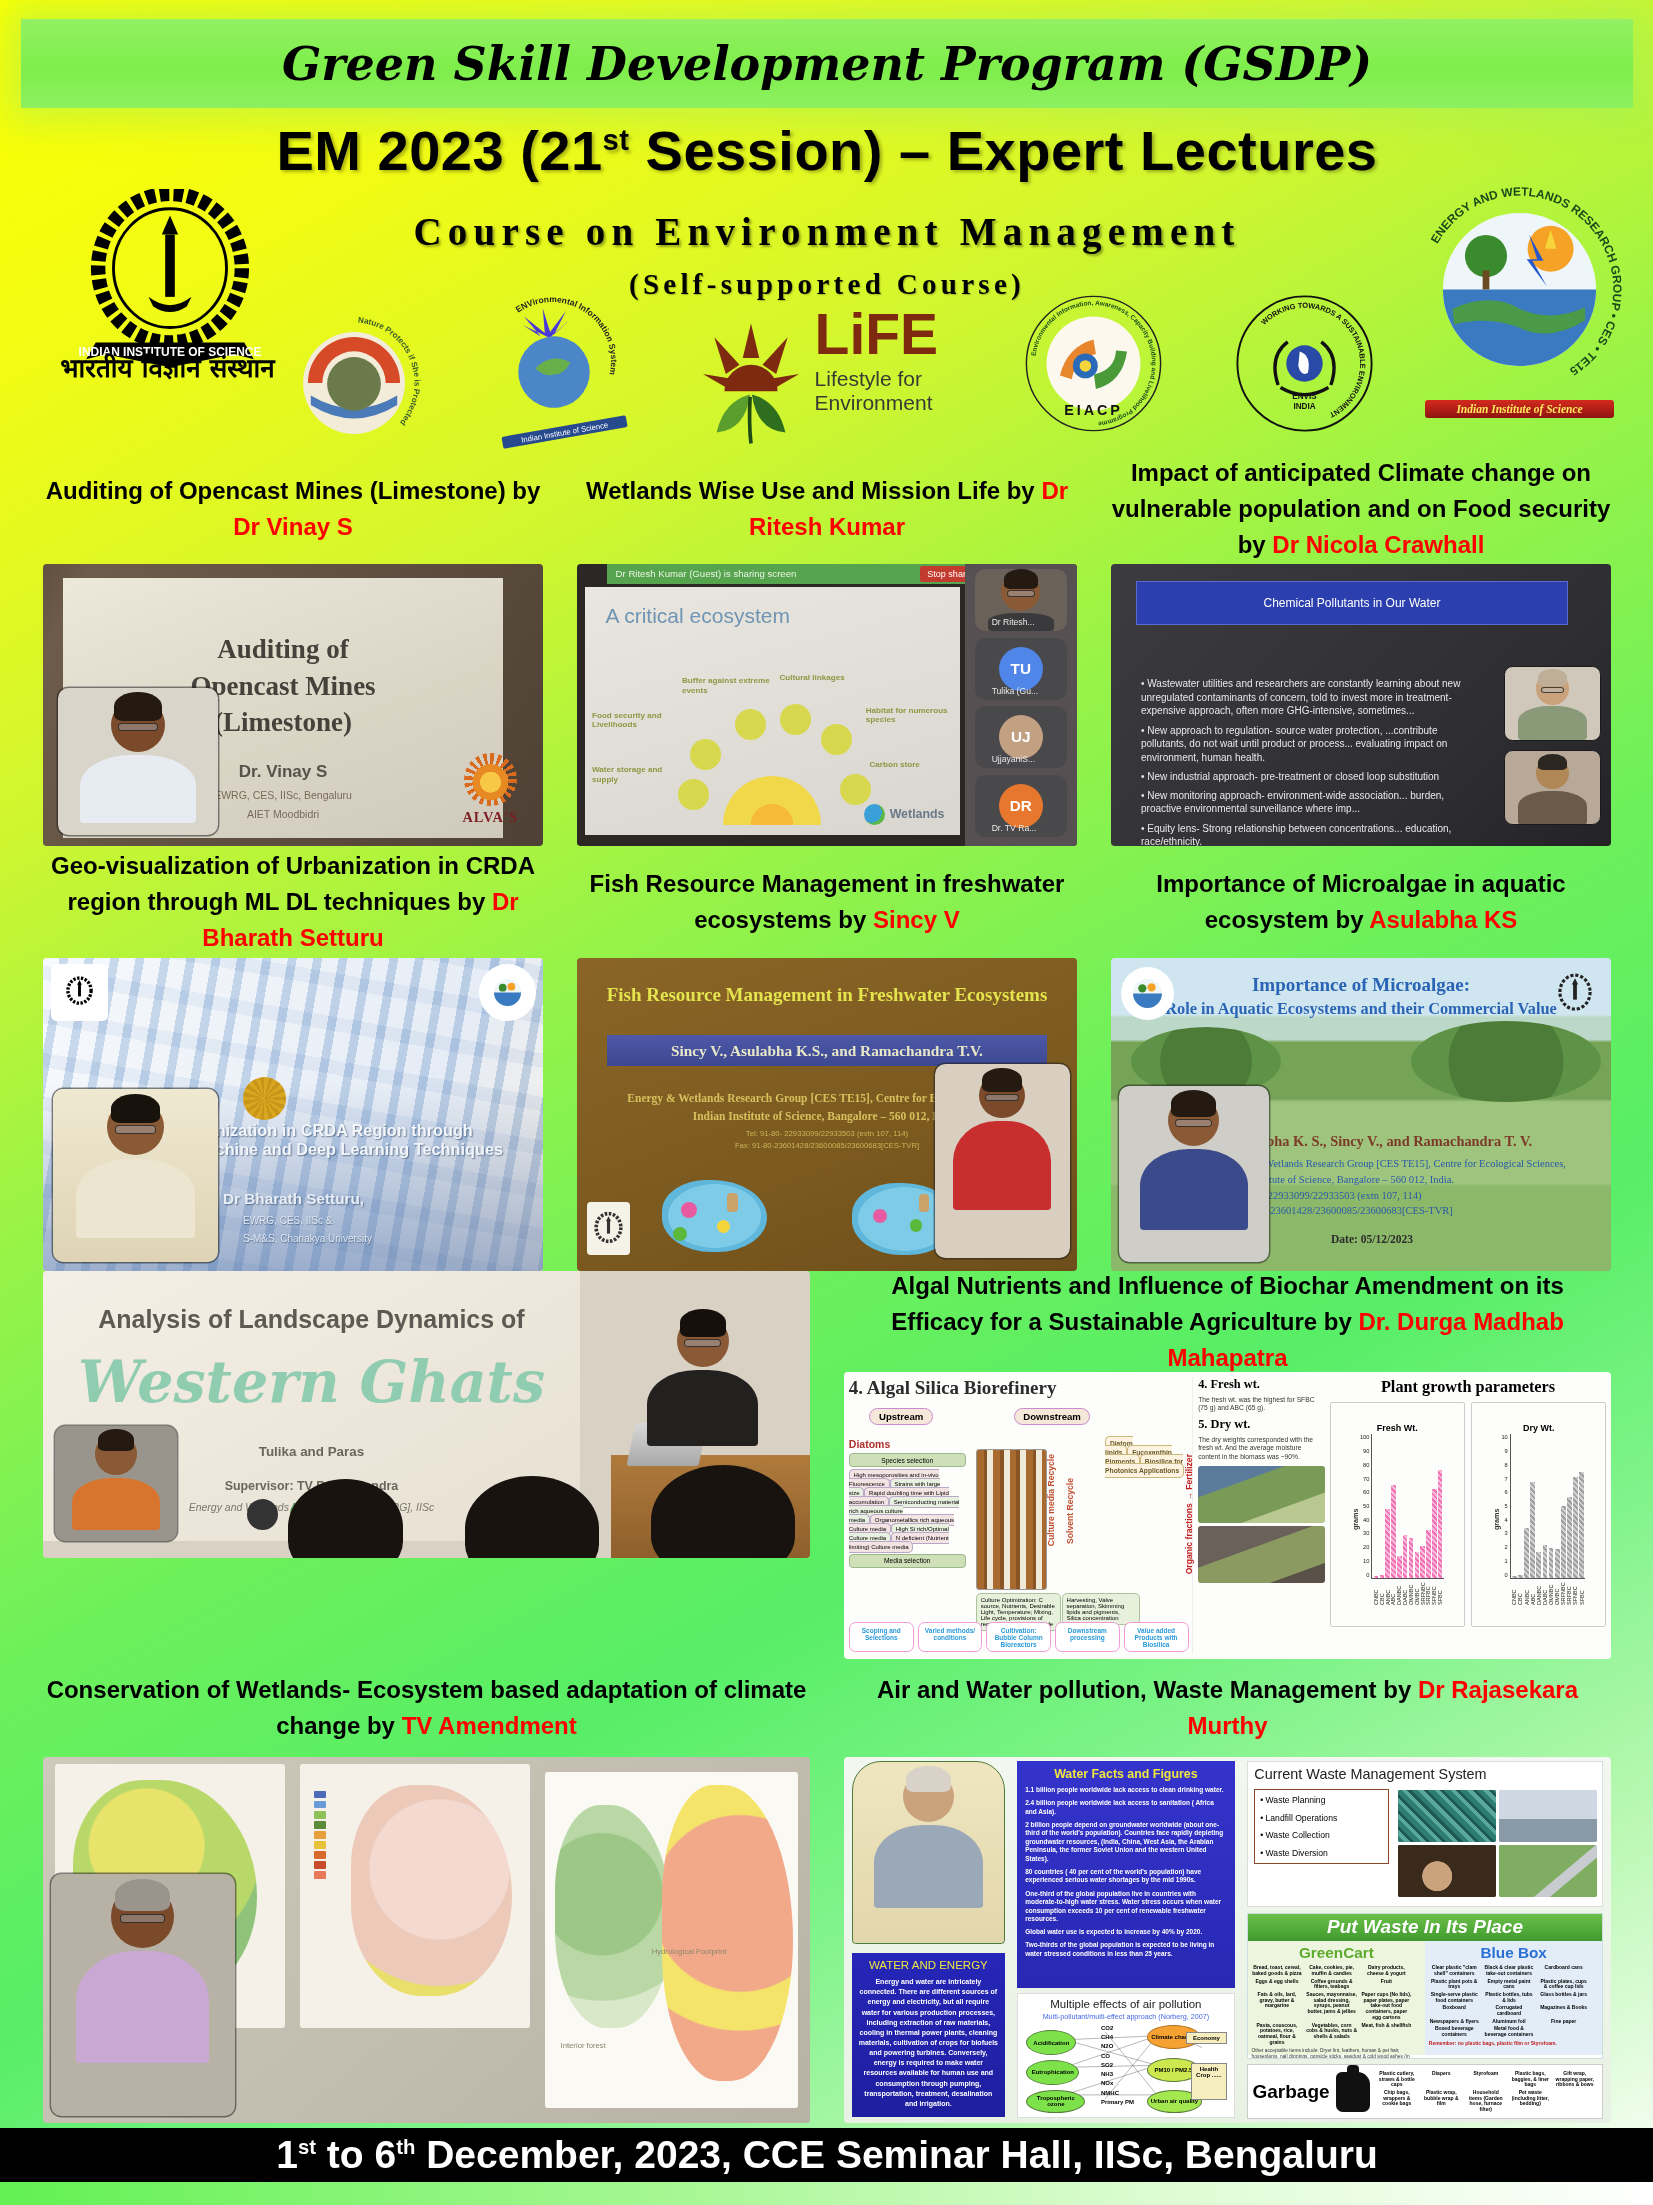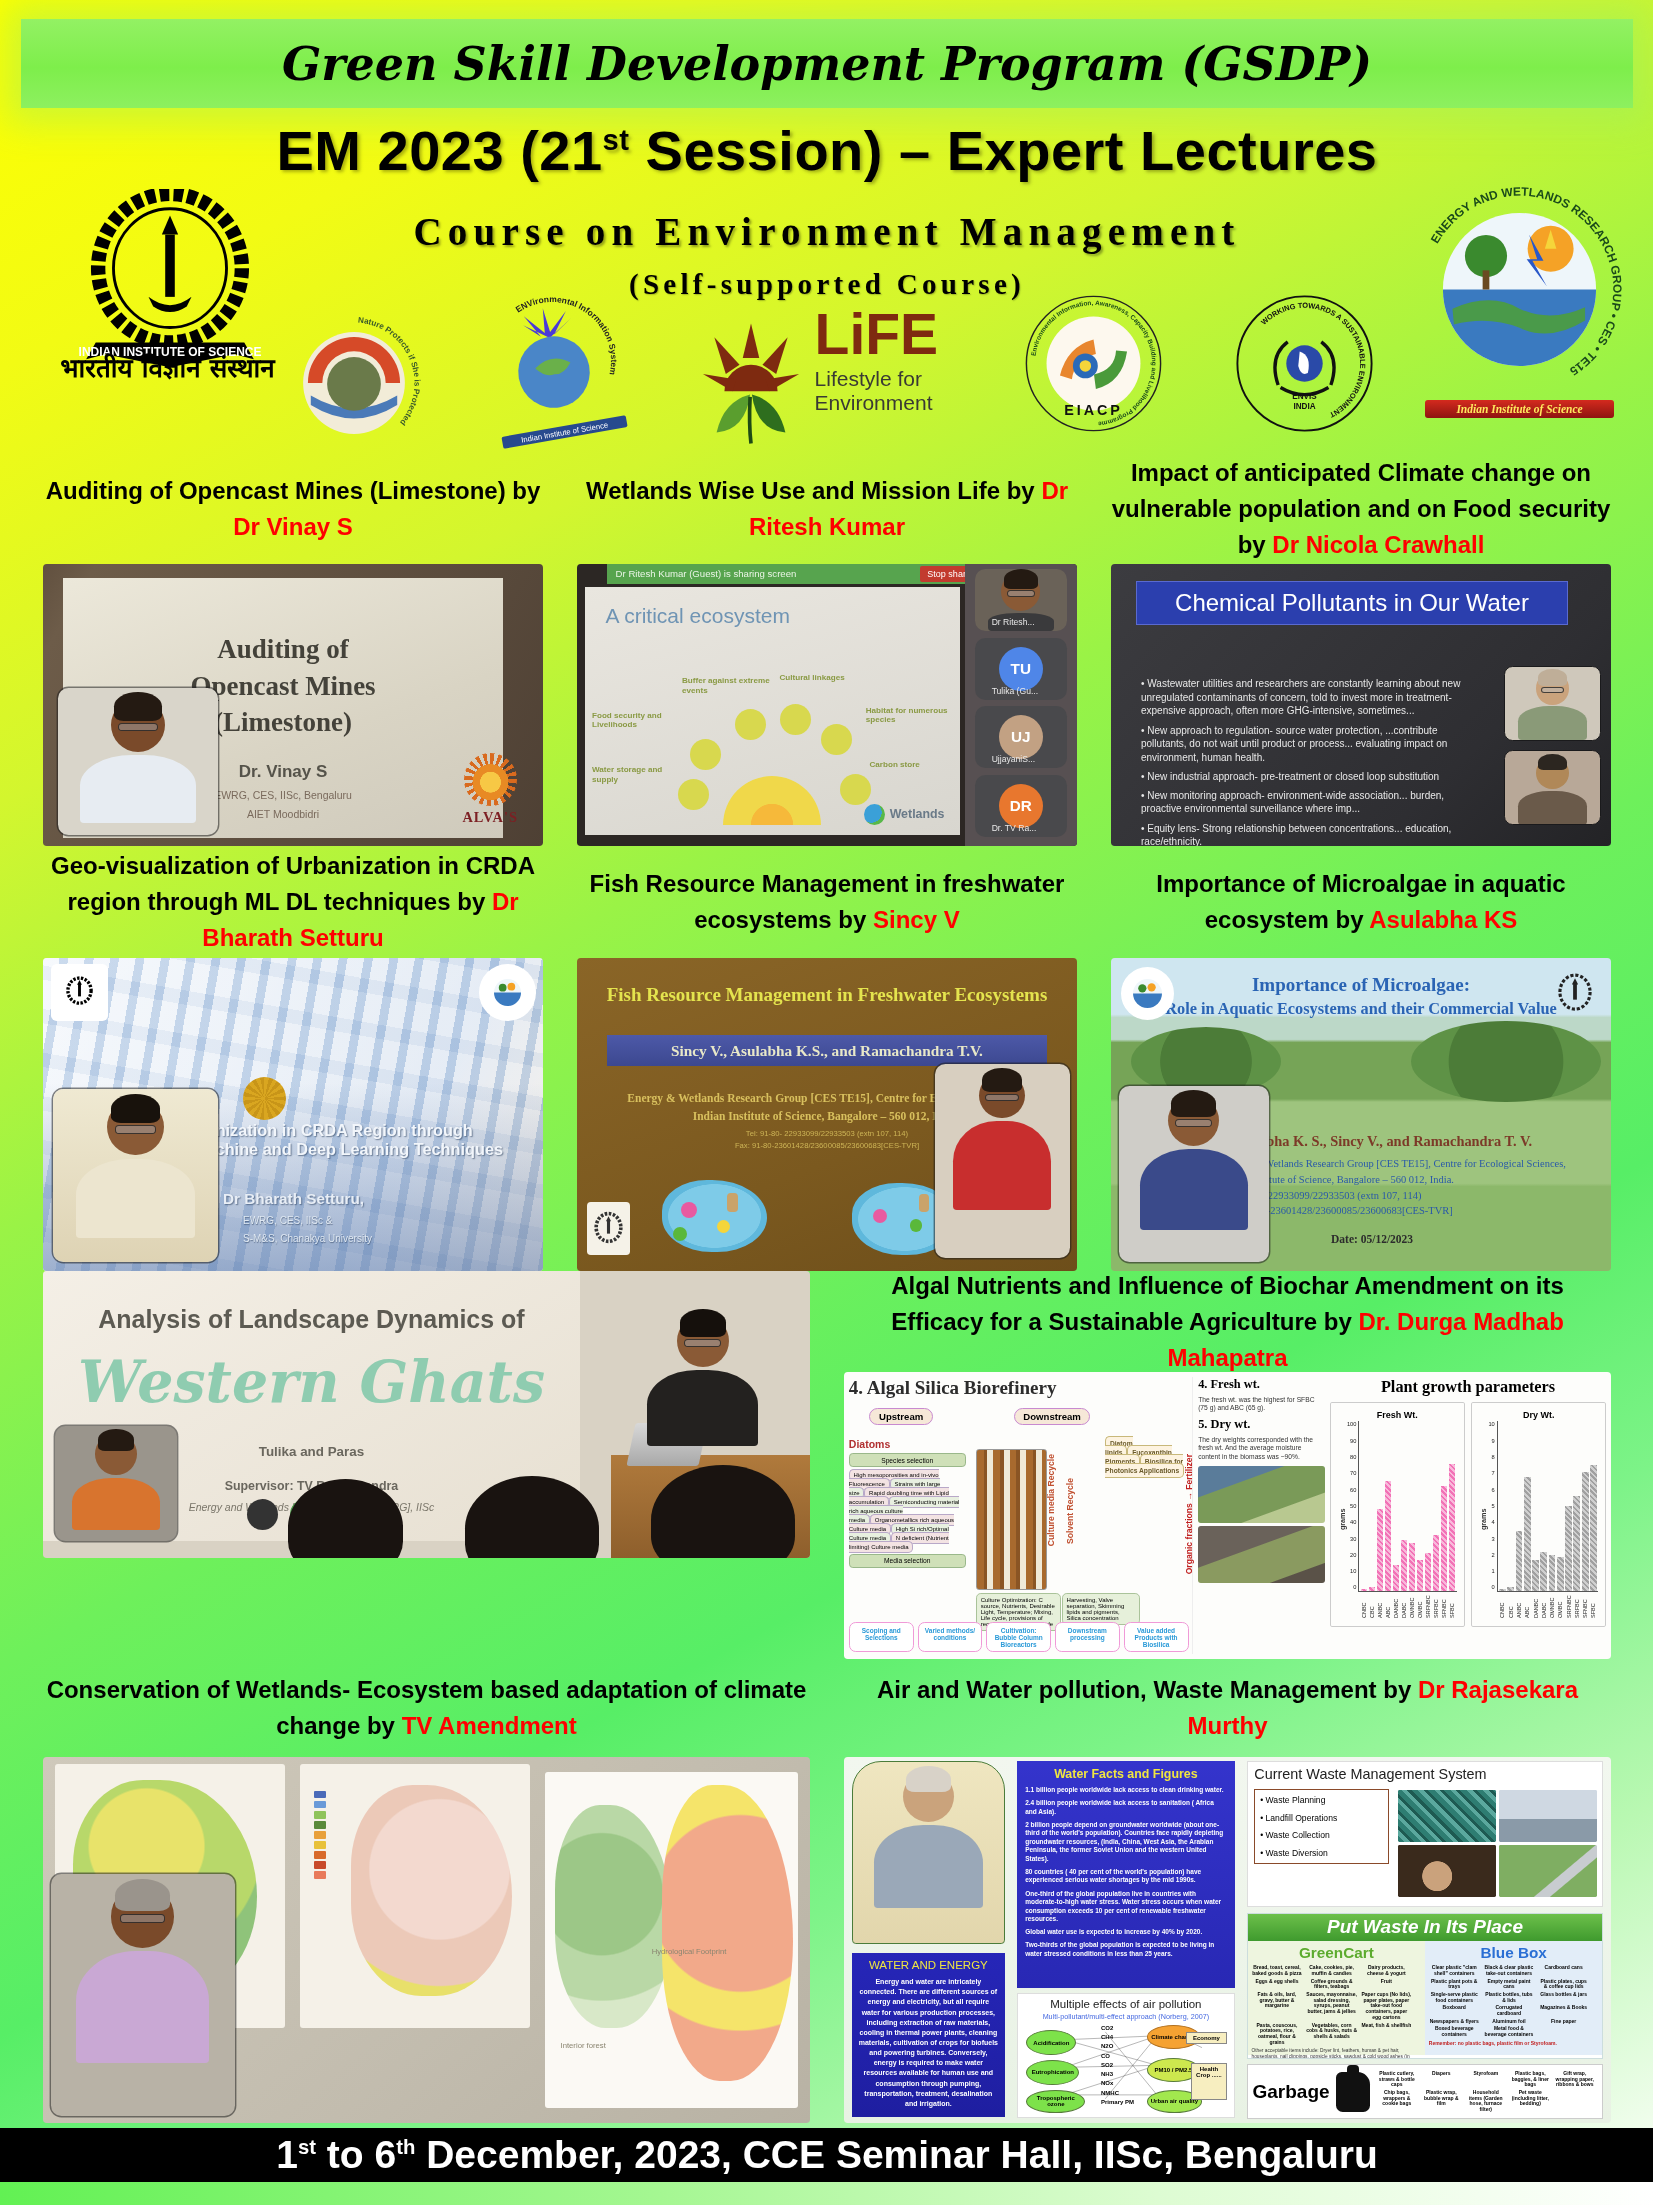--- a/index.html
+++ b/index.html
@@ -65,21 +65,21 @@
   .dot{position:absolute;width:31px;height:31px;border-radius:50%;background:#d8d84e;}
   .wetlogo{position:absolute;right:4%;bottom:4%;display:flex;align-items:center;gap:4.8px;color:#6a7a88;font-weight:bold;font-size:12.4px;}
   .wetlogo .ic{width:21px;height:21px;border-radius:50%;background:radial-gradient(circle at 35% 40%,#3aa0d8 0 55%,#58b84a 56%);}
   .rail{position:absolute;right:0;top:0;width:22.5%;height:100%;background:#575052;display:flex;flex-direction:column;align-items:center;gap:6.7px;padding-top:4.8px;}
   .ptile{width:82%;height:22%;background:#49494c;border-radius:10.5px;position:relative;display:flex;flex-direction:column;align-items:center;justify-content:center;}
   .ptile .circ{width:44px;height:44px;border-radius:50%;display:flex;align-items:center;justify-content:center;color:#fff;font-weight:bold;font-size:15.3px;}
   .ptile .nm{position:absolute;left:17px;bottom:3.8px;color:#e8e8e8;font-size:8.6px;}
   .ptile.photo{background:#6a6258;}
   
   .m-cl{background:linear-gradient(135deg,#3c3c40,#2e2e32 70%,#232326);}
-  .m-cl .hdr{position:absolute;left:5%;top:6%;width:86%;height:15%;background:#2b3fae;border:1px solid #5a6ad0;display:flex;align-items:center;justify-content:center;color:#fff;font-size:24px;}
+  .m-cl .hdr{position:absolute;left:5%;top:6%;width:86%;height:15%;background:#2b3fae;border:1px solid #5a6ad0;display:flex;align-items:center;justify-content:center;color:#fff;font-size:12px;}
   .m-cl .bl{position:absolute;left:6%;top:26%;width:64%;color:#e8e8e8;font-size:10px;line-height:1.35;margin-top:40px;}
   .m-cl .bl .li-item{display:block;margin-bottom:5.7px;}
   .m-cl .bl .li-item::before{content:"• ";}
   .camtile{position:absolute;right:2%;width:19%;height:26%;border-radius:8.6px;border:1.9px solid #1a1a1c;overflow:hidden;}
   
   .m-crda{background:linear-gradient(118deg,#e6eef8 0%,#c6d6ea 45%,#b4c8e2 70%,#e8d6bc 100%);}
   .m-crda .city{position:absolute;inset:0;background:
      repeating-linear-gradient(100deg,rgba(255,255,255,.55) 0 16.3px,rgba(170,195,225,.5) 16.3px 25px),
      repeating-linear-gradient(10deg,rgba(255,255,255,.25) 0 29px,rgba(140,170,210,.25) 29px 43px);}
   .m-crda .sh{position:absolute;left:0;right:0;bottom:0;height:60%;background:linear-gradient(180deg,transparent,rgba(90,120,170,.55));}
@@ -139,21 +139,21 @@
   .btnrow{position:absolute;bottom:1.9px;left:0;right:3.8px;display:flex;gap:3.8px;}
   .btnrow .li-item{flex:1;border:1.4px solid #f09ad8;background:#fff;border-radius:6.7px;color:#2a9ad8;font-weight:bold;font-size:6.5px;text-align:center;padding:3.8px 1.9px;}
   .asb-m{width:17%;display:flex;flex-direction:column;gap:3.8px;}
   .asb-m .bh{font-family:"Liberation Serif",serif;font-weight:bold;font-size:12.4px;}
   .asb-m .bn{font-size:6.7px;color:#333;line-height:1.3;}
   .pphoto{height:57px;border-radius:2.9px;background:linear-gradient(160deg,#5a7c9a 0 30%,#7a9a58 31% 70%,#b8c890 71%);}
   .pphoto.b{background:linear-gradient(160deg,#6a625a 0 40%,#8a9a60 41% 80%,#5a5248 81%);}
   .asb-r{width:37%;position:relative;}
   .asb-rt{text-align:center;font-family:"Liberation Serif",serif;font-weight:bold;font-size:16.3px;}
   .charts{display:flex;gap:6.7px;margin-top:4.8px;height:225px;}
-  .chartbox{flex:1;border:0.5px solid #ccc;border-radius:1.9px;padding:7px;display:flex;flex-direction:column;}
+  .chartbox{flex:1;border:0.5px solid #ccc;border-radius:1.9px;padding:20px;display:flex;flex-direction:column;}
   .chartbox .cttl{text-align:center;font-weight:bold;font-size:9px;margin-bottom:1.9px;}
   .cwrap{flex:1;display:flex;}
   .ylab{writing-mode:vertical-rl;transform:rotate(180deg);text-align:center;font-weight:bold;font-size:7.2px;color:#333;}
   .c-chart{flex:1;display:flex;}
   .c-axis{display:flex;flex-direction:column;justify-content:space-between;align-items:flex-end;font-size:5.7px;color:#222;padding:0 1.9px 28px 0;}
   .c-area{flex:1;display:flex;align-items:flex-end;gap:1.4px;border-left:1px solid #555;border-bottom:1px solid #555;padding:0 1.4px;margin-bottom:27px;position:relative;}
   .c-barwrap{flex:1;height:100%;display:flex;flex-direction:column;justify-content:flex-end;position:relative;}
   .c-bar{width:100%;background-image:repeating-linear-gradient(45deg,rgba(255,255,255,.5) 0 1.9px,transparent 1.9px 3.8px);}
   .c-cat{position:absolute;bottom:-27px;left:50%;transform:translateX(-50%) rotate(180deg);writing-mode:vertical-rl;font-size:5.5px;color:#222;height:26px;}
   

